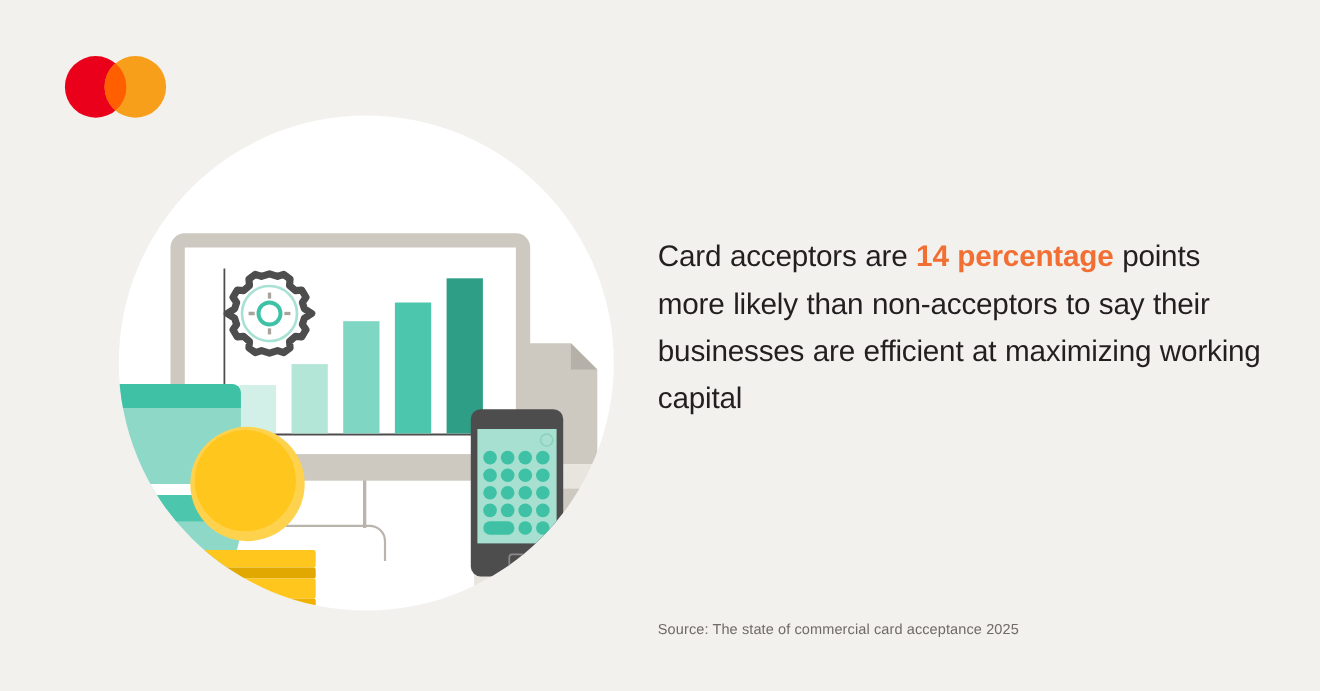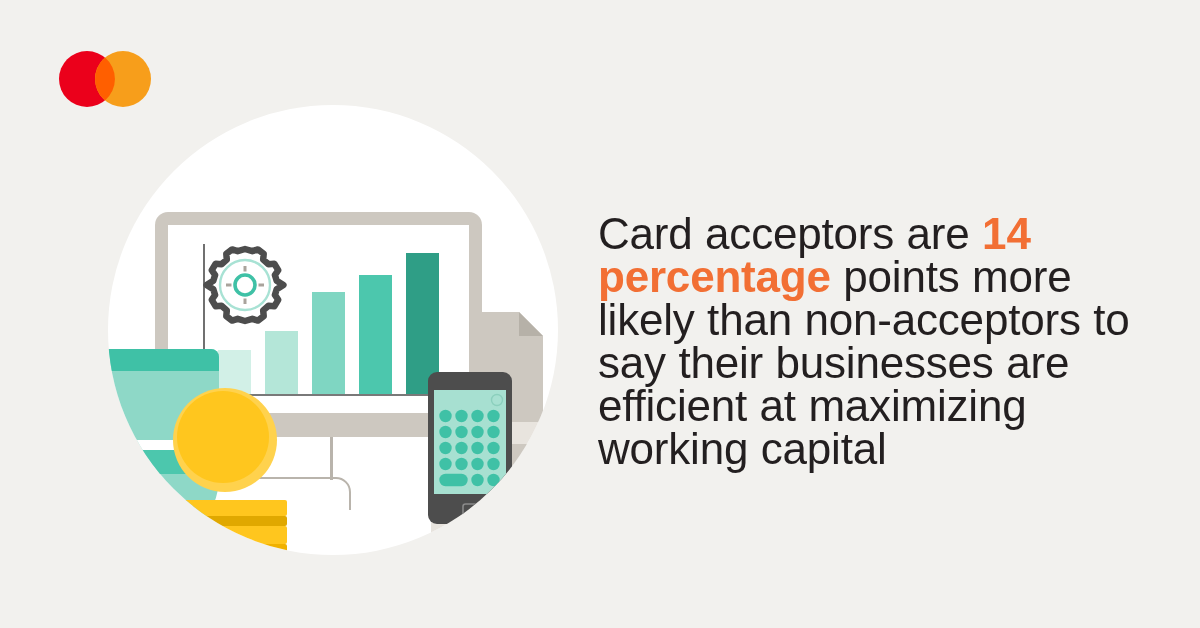--- a/index.html
+++ b/index.html
@@ -41,21 +41,21 @@
   
   #textcol {
     position: absolute;
     left: 598px;
     top: 212px;
     width: 560px;
   }
   #headline {
     margin: 0;
     font-family: "Liberation Sans", sans-serif;
-    font-size: 44px;
+    font-size: 27px;
     line-height: 43px;
     font-weight: 400;
     letter-spacing: -0.2px;
     color: #231f20;
     word-spacing: 0.5px;
   }
   #headline .hl {
     color: #f26f34;
     font-weight: 700;
   }
@@ -211,14 +211,15 @@
         </g>
 
       </g>
     </svg>
   </div>
 
   <div id="textcol">
     <h1 id="headline"><span>Card acceptors are </span><span class="hl">14</span><span> </span><span class="hl">percentage</span><span> points more likely than non-acceptors to say their businesses are efficient at maximizing working capital</span></h1>
   </div>
 
+  <p id="source">Source: The state of commercial card acceptance 2025</p>
 
 </div>
 
 </body></html>

